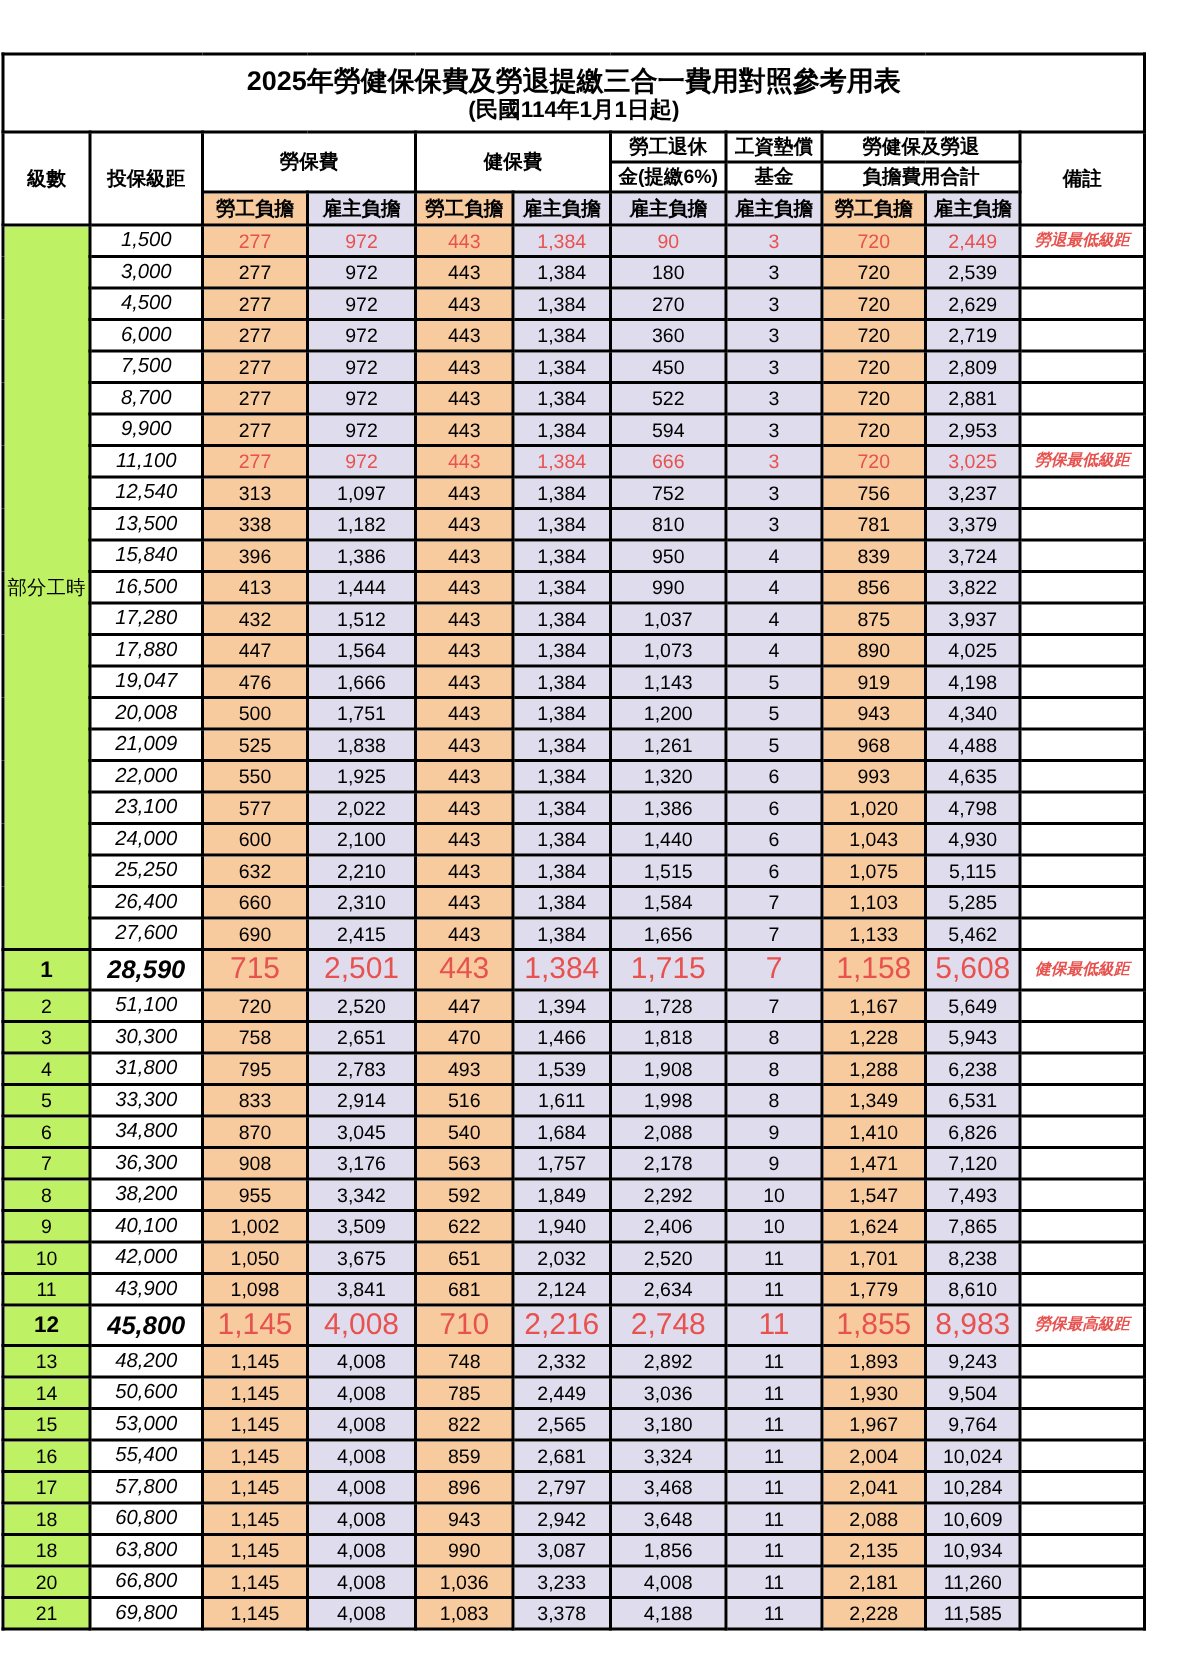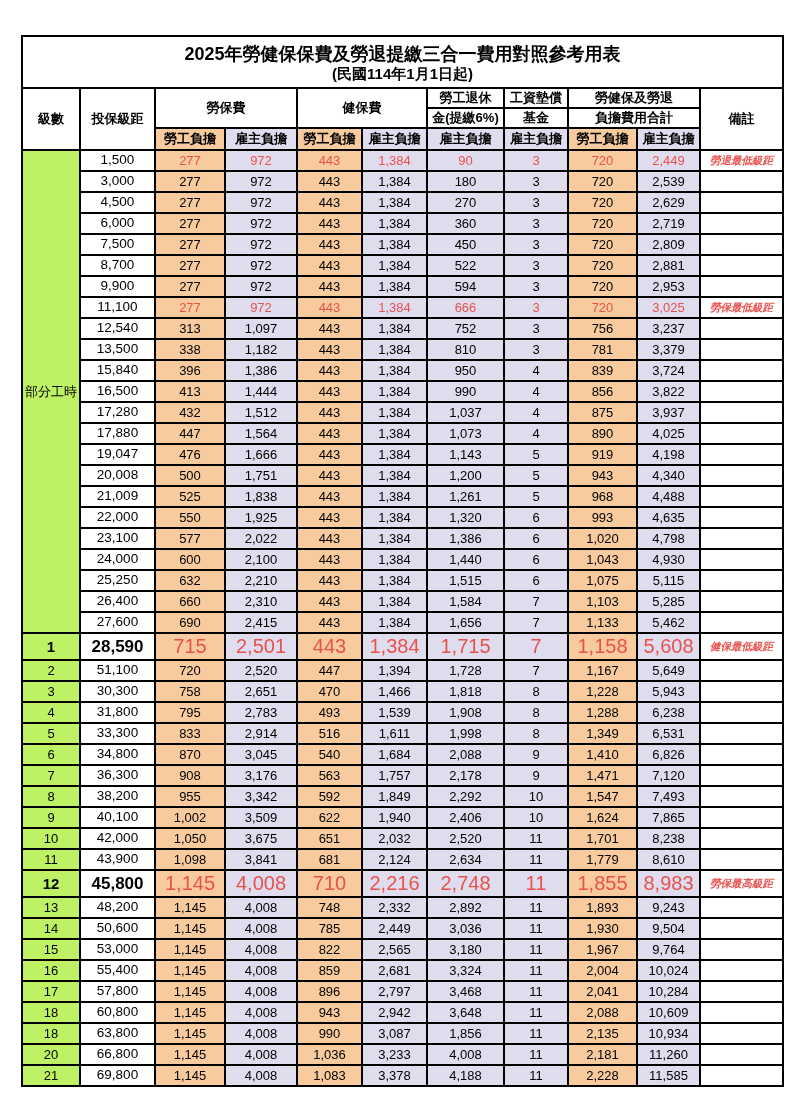--- a/index.html
+++ b/index.html
@@ -3,42 +3,42 @@
 <meta charset="utf-8">
 <style>
   html,body{margin:0;padding:0;}
   body{
     width:791px;height:1120px;background:#ffffff;
     font-family:"Liberation Sans","DejaVu Sans",sans-serif;
     color:#000;
   }
   table{
     border-collapse:collapse;table-layout:fixed;
-    margin:35px 0 0 21px;width:761px;
+    margin:35px 0 0 1px;width:761px;
   }
   td,th{
     border:2px solid #000;text-align:center;vertical-align:middle;
     padding:0;overflow:hidden;white-space:nowrap;line-height:1.05;
   }
   
   .title-cell{height:50px;border-bottom:2px solid #000;}
   .title-main{font-size:18px;font-weight:bold;display:block;padding-top:3px;}
   .title-sub{font-size:15px;font-weight:bold;display:block;padding-top:2px;}
   
   th{font-weight:bold;font-size:13px;background:#fff;}
   .h-a td,.h-a th{height:18px;}
   .h-b td,.h-b th{height:18px;}
   .h-c th{height:20px;font-size:13px;}
   .bg-emp{background:var(--emp-bg);}
   .bg-er{background:var(--er-bg);}
   
   tbody td{font-size:13px;height:19px;}
   td.level-cell{background:#bef264;}
   td.part-time{font-size:13px;}
-  td.bracket{font-size:13.5px;}
+  td.bracket{font-size:13.5px;font-style:italic;}
   td.remark{font-size:10.5px;font-weight:bold;color:transparent;font-style:italic;}
   tr.red td.fee, tr.big-red td.fee{color:var(--red);}
   tr.red td.remark, tr.big-red td.remark{color:var(--red);}
   tr.big-red td{height:25px;font-size:20px;}
   tr.big-red td.bracket{font-size:17px;font-weight:bold;}
   tr.big-red td.level-cell{font-size:15px;font-weight:bold;}
   tr.big-red td.remark{font-size:10.5px;}
   tr.red td.remark{font-size:10.5px;}
 </style>
 </head>

